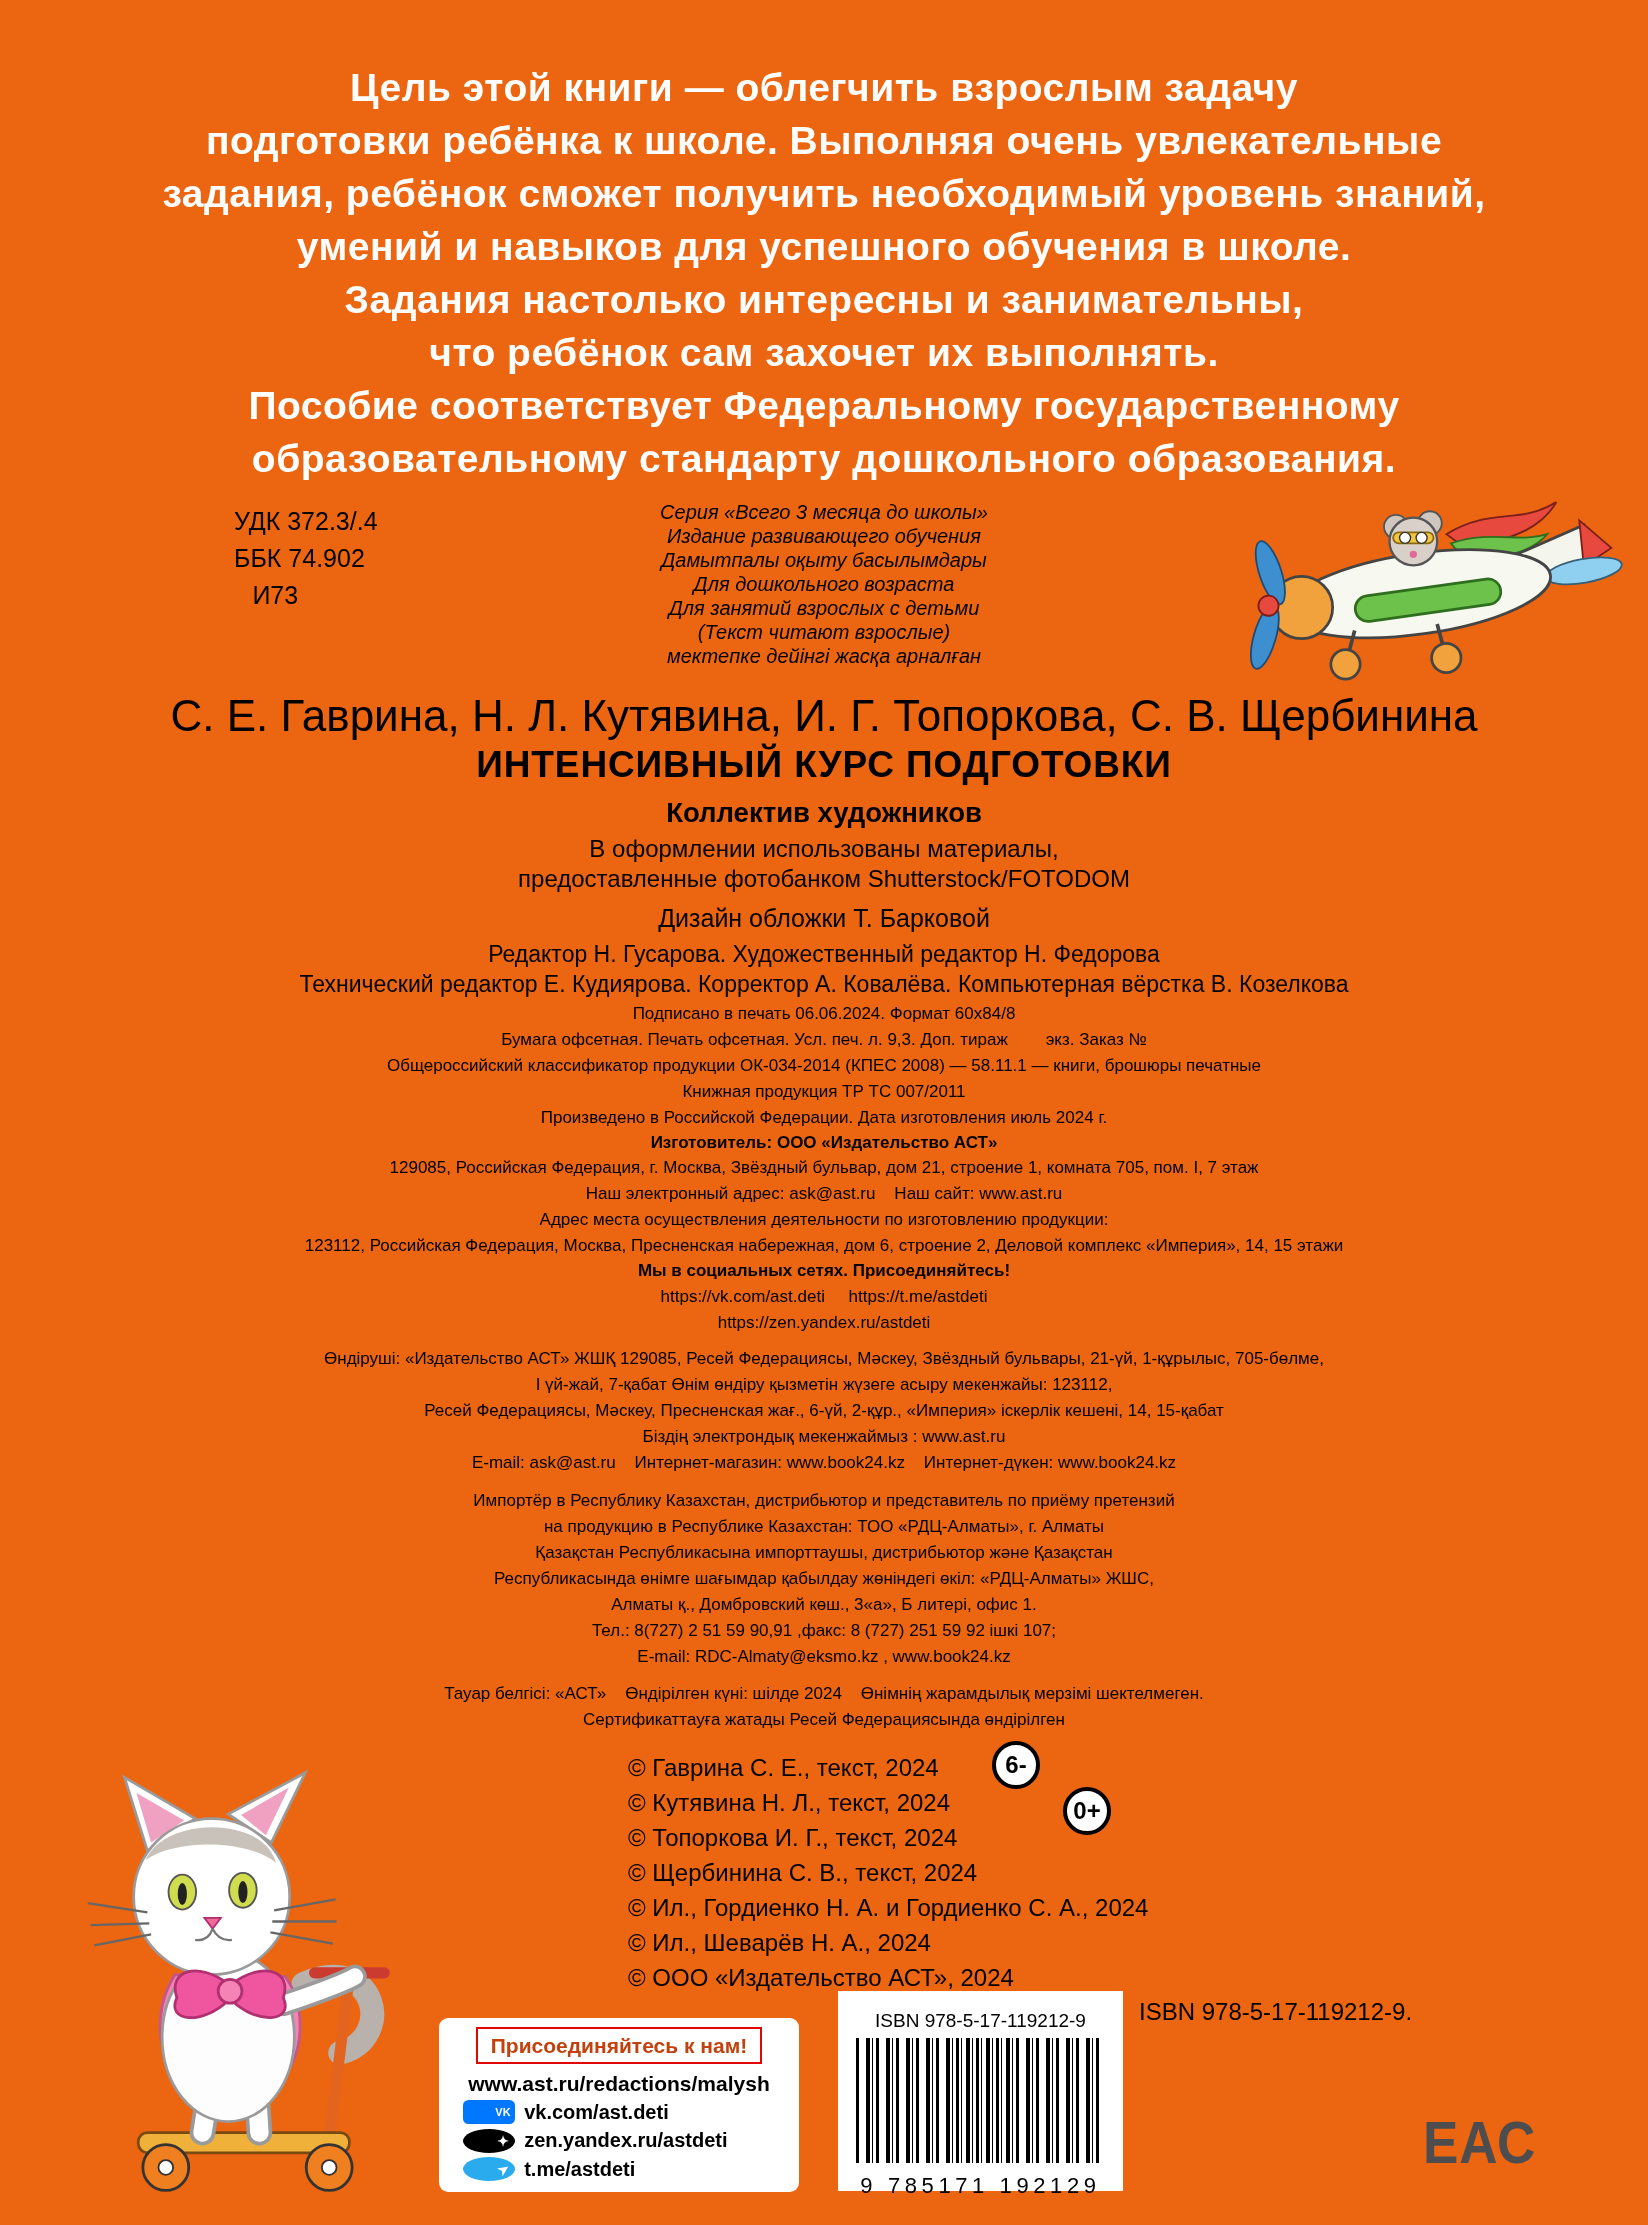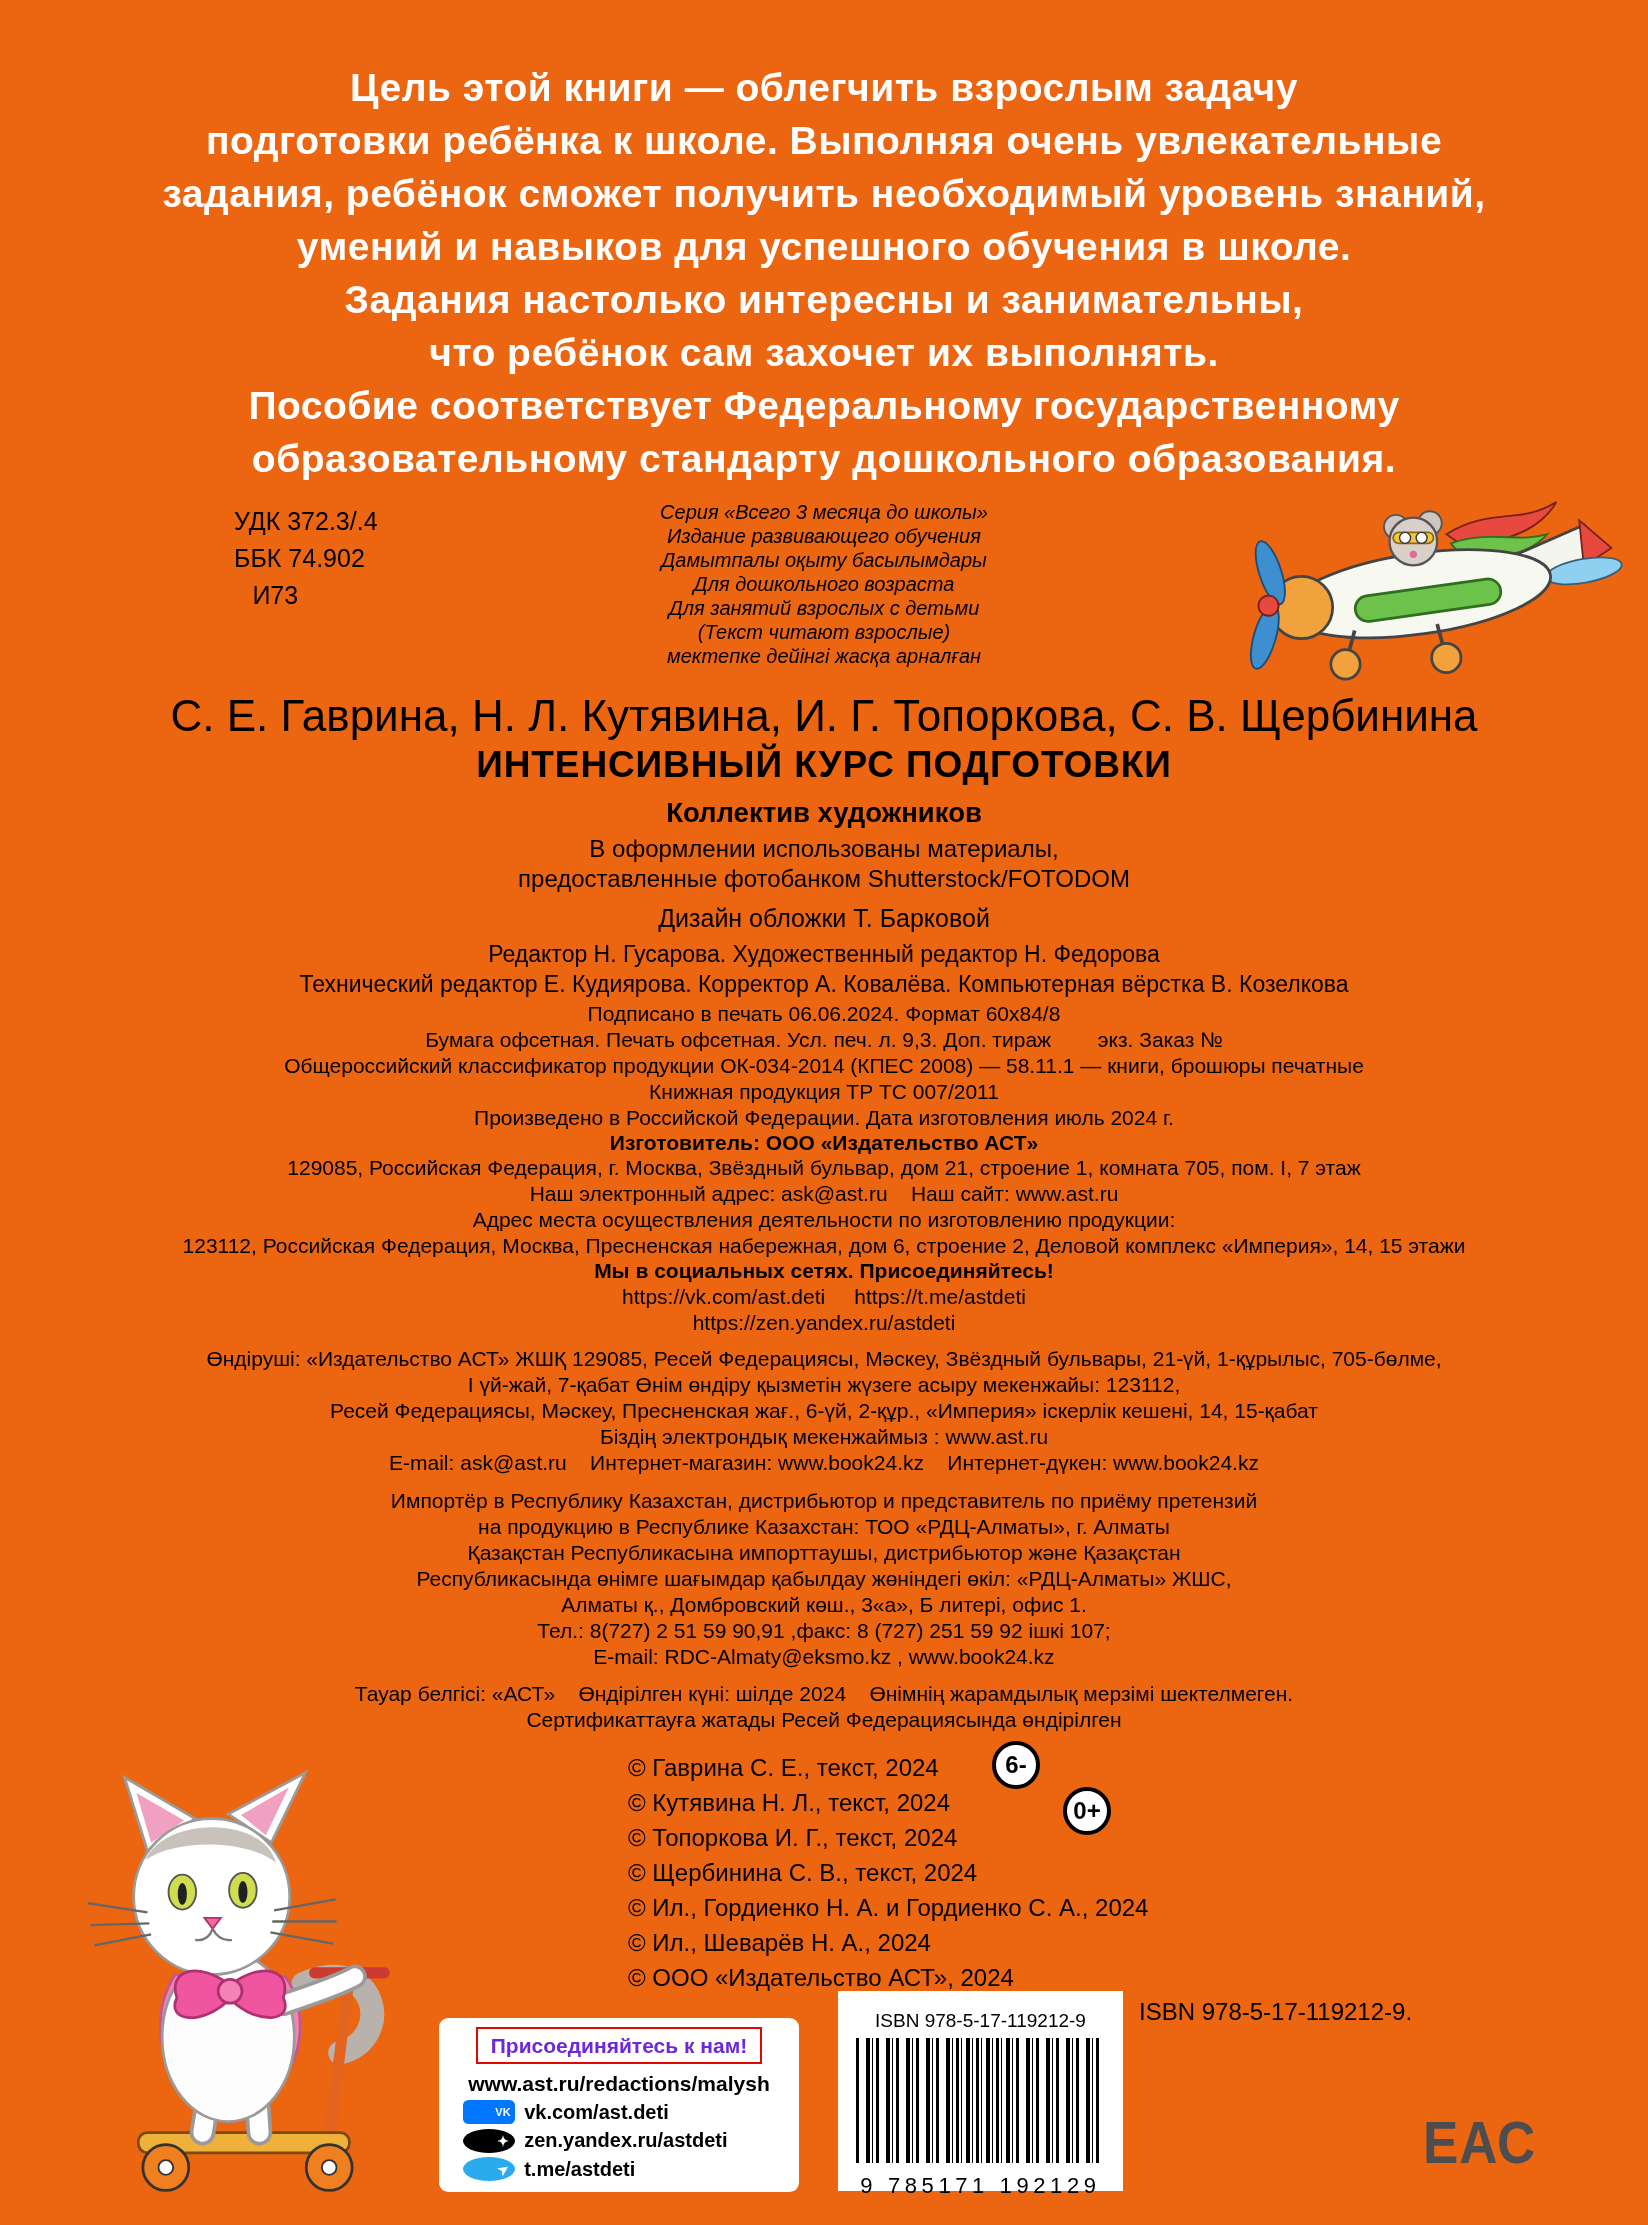--- a/index.html
+++ b/index.html
@@ -24,21 +24,21 @@
 
   .plane { left:1217px; top:470px; width:422px; height:220px; }
 
   .authors { top:691px; font-size:44px; font-weight:normal; }
   .title   { top:744px; font-size:37px; font-weight:bold; letter-spacing:0.9px; }
   .artists { top:797px; font-size:27.5px; font-weight:bold; }
   .materials { top:834px; font-size:24px; line-height:30px; }
   .cover-design { top:904px; font-size:25px; }
   .editors { top:939px; font-size:23px; line-height:30px; }
 
-  .small { font-size:21px; line-height:26px; }
+  .small { font-size:17px; line-height:26px; }
   .bold  { font-weight:bold; }
   .imprint-print { top:1001px; }
   .maker-title   { top:1130px; }
   .maker-lines   { top:1155px; }
   .social-title  { top:1258px; }
   .social-lines  { top:1284px; }
   .kz-producer   { top:1346px; }
   .kz-importer   { top:1488px; }
   .kz-trademark  { top:1681px; }
 
@@ -53,21 +53,21 @@
   .badge-0 { left:1063px; top:1787px; }
 
   .cat { left:37px; top:1681px; width:432px; height:514px; }
 
   .social-box {
     left:439px; top:2018px; width:360px; height:174px;
     background:#ffffff; border-radius:9.2px; box-sizing:border-box;
     padding-top:9.2px; text-align:center;
   }
   .join {
-    display:inline-block; border:2.8px solid #e10600; color:#6d28d9;
+    display:inline-block; border:2.8px solid #e10600; color:#c2410c;
     font-weight:bold; font-size:21px; padding:4.6px 13px;
   }
   .site { font-weight:bold; font-size:21px; color:#000; margin-top:7.3px; }
   .srow {
     display:flex; align-items:center; gap:9.2px;
     margin:4.6px 0 0 24px; font-size:20px; font-weight:bold; text-align:left;
   }
   .sicon {
     width:24px; height:24px; flex:0 0 24px; color:#fff;
     display:flex; align-items:center; justify-content:center;

